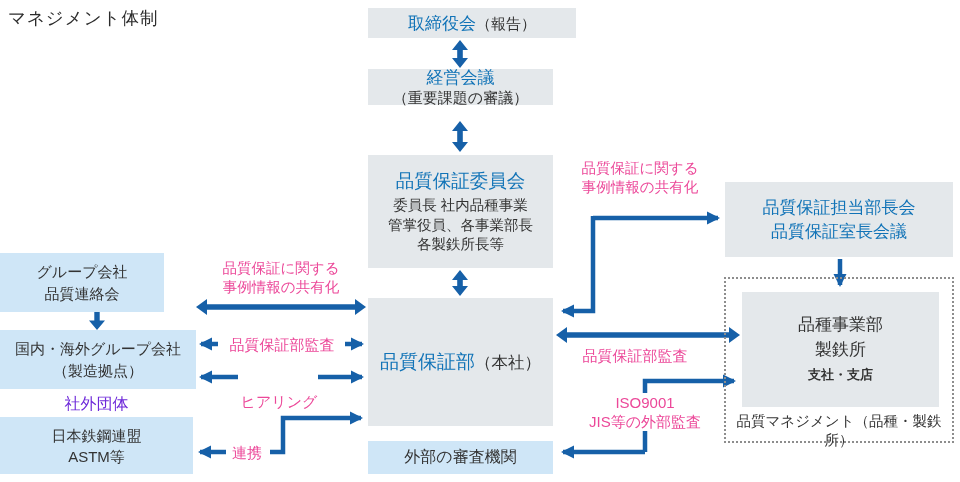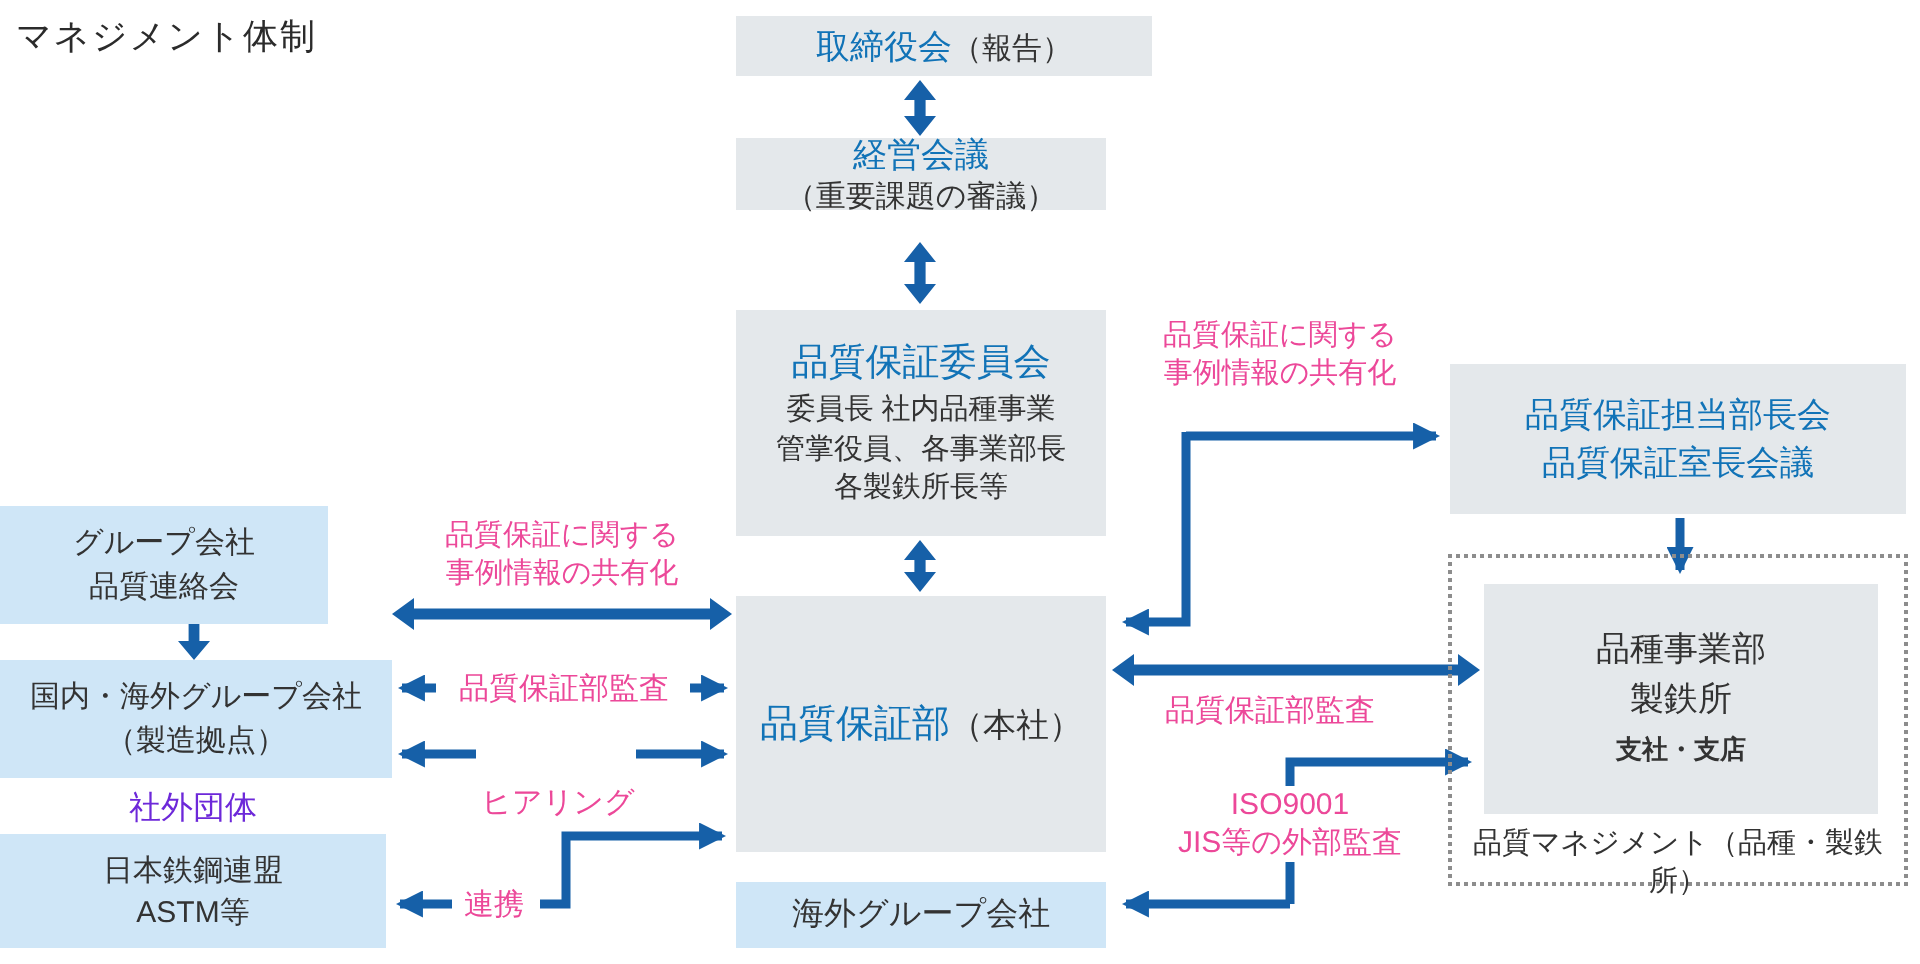--- a/index.html
+++ b/index.html
@@ -82,21 +82,21 @@
       <div class="b-sub">委員長 社内品種事業</div>
       <div class="b-sub">管掌役員、各事業部長</div>
       <div class="b-sub">各製鉄所長等</div>
     </div>
 
     <div class="box gray" style="left:368px;top:298px;width:185px;height:128px;">
       <div><span class="blue-t" style="font-size:19px;">品質保証部</span><span class="dark-t" style="font-size:16.5px;">（本社）</span></div>
     </div>
 
     <div class="box lblue" style="left:368px;top:441px;width:185px;height:33px;">
-      <div class="dark-t" style="font-size:16px;">海外グループ会社</div>
+      <div class="dark-t" style="font-size:16px;">外部の審査機関</div>
     </div>
 
     <div class="box lblue" style="left:0px;top:253px;width:164px;height:59px;">
       <div class="dark-t" style="font-size:15px;line-height:22px;">グループ会社</div>
       <div class="dark-t" style="font-size:15px;line-height:22px;">品質連絡会</div>
     </div>
 
     <div class="box lblue" style="left:0px;top:330px;width:196px;height:59px;">
       <div class="dark-t" style="font-size:15px;line-height:22px;">国内・海外グループ会社</div>
       <div class="dark-t" style="font-size:15px;line-height:22px;">（製造拠点）</div>

